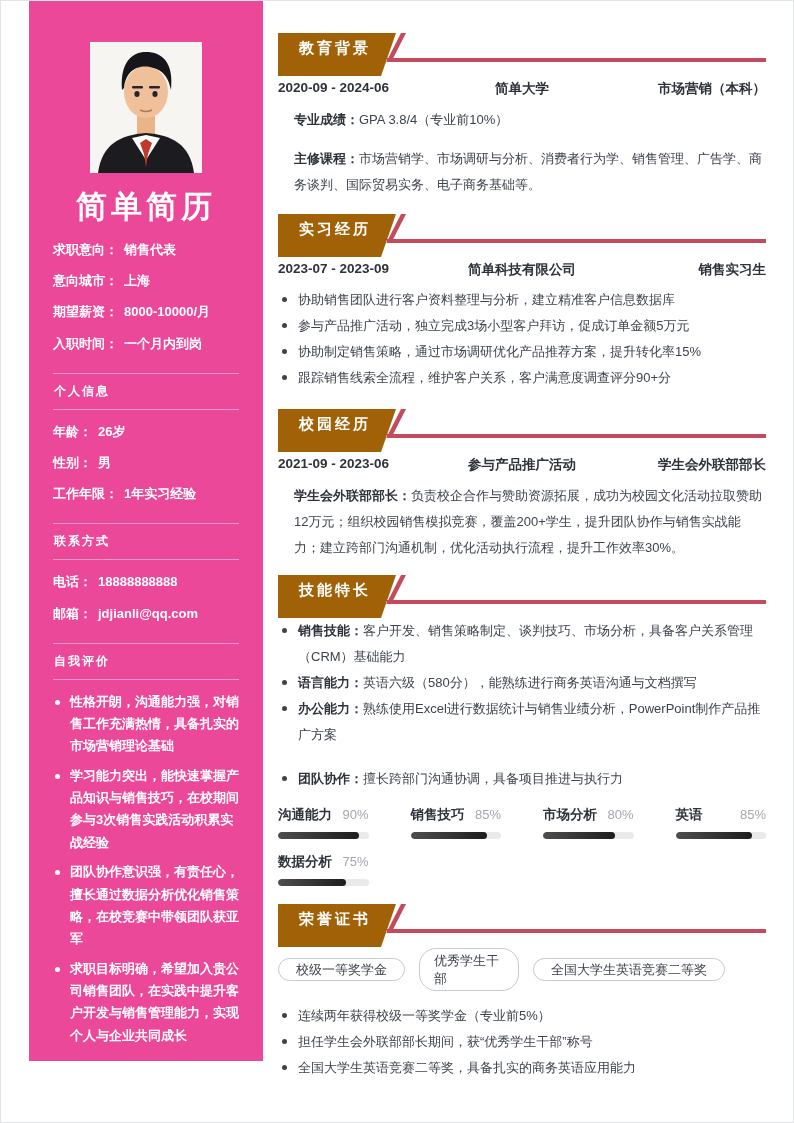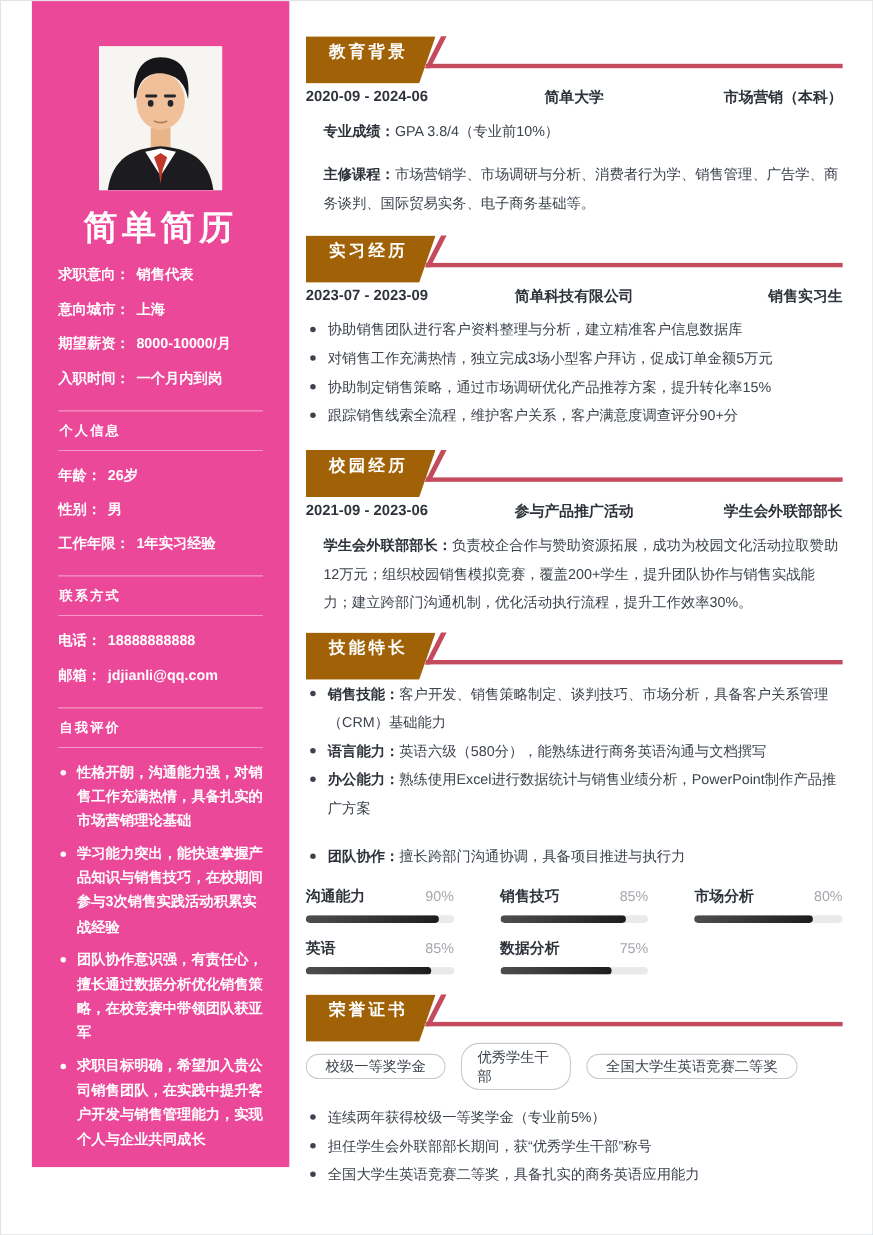--- a/index.html
+++ b/index.html
@@ -78,21 +78,21 @@
   .blt li::before{
     content:"";position:absolute;left:4px;top:10px;
     width:5px;height:5px;border-radius:50%;background:#3d434c;
   }
   .blt li.gap{margin-top:18px;}
   .mt32{margin-top:32px;}
   .mt14{margin-top:14px;}
   .mt18{margin-top:18px;}
   .mt16{margin-top:16px;}
   
-  .bars{display:grid;grid-template-columns:1fr 1fr 1fr;column-gap:42px;row-gap:14px;margin-top:14px;}
+  .bars{display:grid;grid-template-columns:1fr 1fr 1fr 1fr;column-gap:42px;row-gap:14px;margin-top:14px;}
   .bar-top{display:flex;justify-content:space-between;align-items:baseline;}
   .bar-name{font-weight:bold;font-size:13.5px;color:#2e333b;}
   .bar-pct{color:#a3a7ad;font-size:13px;}
   .bar-track{margin-top:8px;height:7px;background:#e9eaec;border-radius:4px;overflow:hidden;}
   .bar-fill{height:100%;border-radius:4px;background:linear-gradient(90deg,#4e4e50,#1d1d1f);}
   
   .pills{display:flex;gap:14px;align-items:center;margin-top:15px;}
   .pill{
     border:1px solid #c7cad0;border-radius:17px;
     padding:2px 17px;font-size:13px;color:#3d434c;line-height:1.35;
@@ -204,21 +204,21 @@
     <div class="sec-diag"></div>
     <div class="sec-line"></div>
   </div>
   <div class="meta">
     <span class="period">2023-07 - 2023-09</span>
     <span class="org">简单科技有限公司</span>
     <span class="role">销售实习生</span>
   </div>
   <ul class="blt">
     <li>协助销售团队进行客户资料整理与分析，建立精准客户信息数据库</li>
-    <li>对销售工作充满热情，独立完成3场小型客户拜访，促成订单金额5万元</li>
+    <li>参与产品推广活动，独立完成3场小型客户拜访，促成订单金额5万元</li>
     <li>协助制定销售策略，通过市场调研优化产品推荐方案，提升转化率15%</li>
     <li>跟踪销售线索全流程，维护客户关系，客户满意度调查评分90+分</li>
   </ul>
 
   <div class="sec-head mt18">
     <div class="sec-tag">校园经历</div>
     <div class="sec-diag"></div>
     <div class="sec-line"></div>
   </div>
   <div class="meta">

